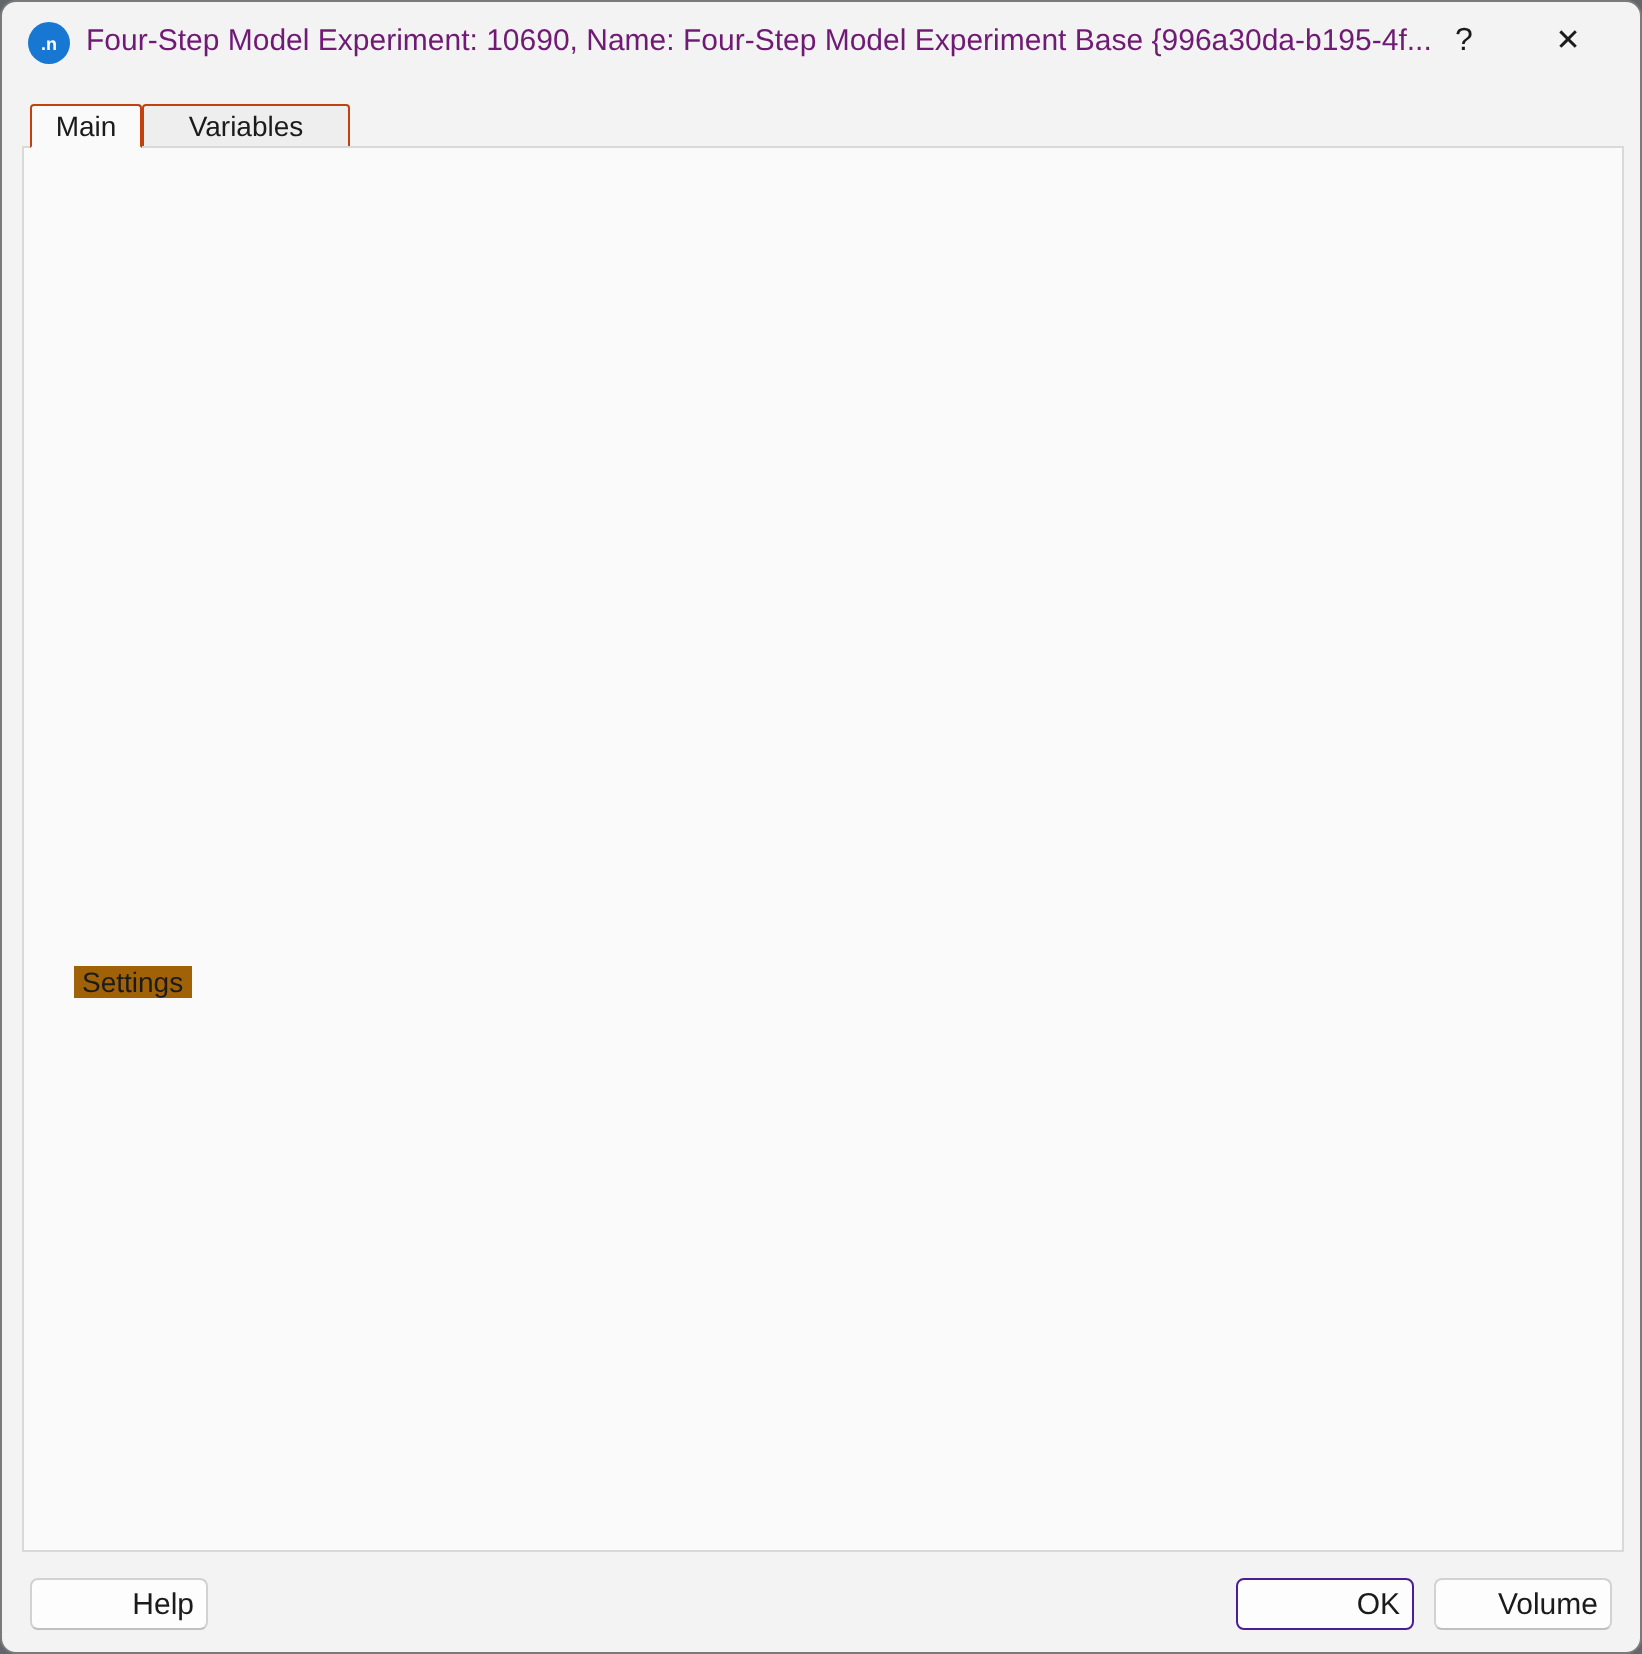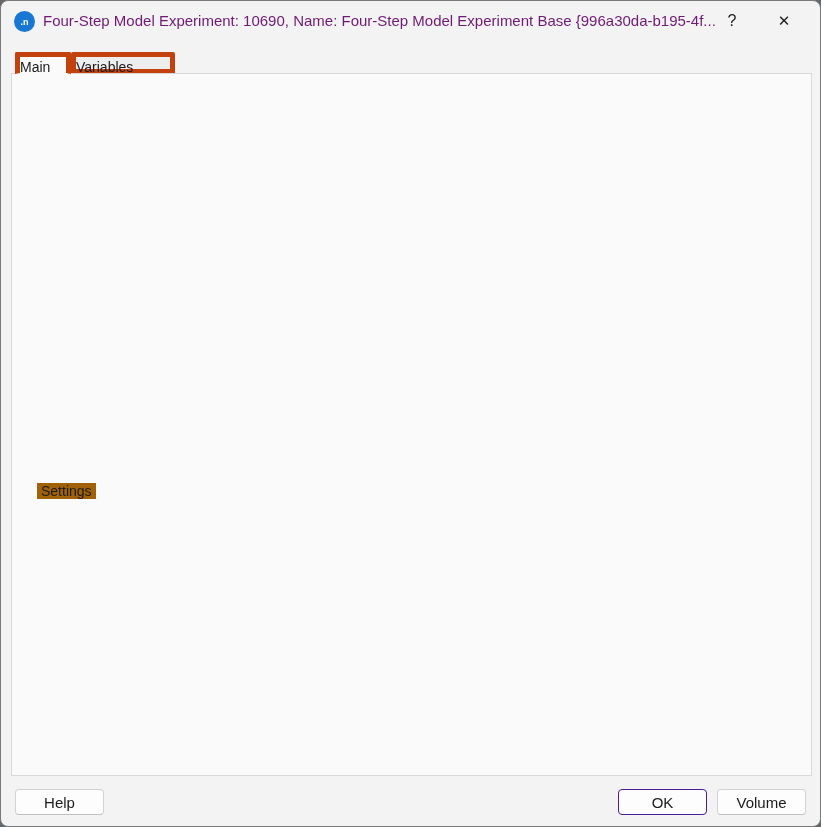--- a/index.html
+++ b/index.html
@@ -10,21 +10,21 @@
   .app-icon{position:absolute;left:13px;top:10px;width:21px;height:21px;border-radius:50%;
             background:#1777d2;color:#fff;font-size:9px;font-weight:bold;
             display:flex;align-items:center;justify-content:center;}
   .title-text{position:absolute;left:42px;top:0;height:40px;line-height:40px;font-size:15px;color:#701a75;white-space:nowrap;}
   .tb-btn{position:absolute;top:0;width:44px;height:40px;border:none;background:transparent;
           font-size:16px;color:#1b1b1b;cursor:default;line-height:40px;text-align:center;padding:0;}
   .tb-help{right:66px;}
   .tb-close{right:14px;font-size:15px;}
   
   .tab{position:absolute;top:51px;height:22px;box-sizing:border-box;font-size:14px;color:#1b1b1b;
-       text-align:left;line-height:21px;border:5px solid #c2410c;}
+       text-align:center;line-height:21px;border:1px solid #c2410c;}
   .tab-main{left:14px;width:56px;background:#fafafa;border-bottom:1px solid #fafafa;z-index:3;border-radius:2px 2px 0 0;}
   .tab-variables{left:70px;width:104px;background:#eeeeee;z-index:1;border-radius:2px 2px 0 0;}
   .pane{position:absolute;left:10px;top:72px;width:801px;height:703px;background:#fafafa;
         border:1px solid #d9d9d9;box-sizing:border-box;z-index:2;}
   
   .form-label{position:absolute;font-size:15px;color:#1b1b1b;}
   .lbl-name{left:14px;top:90px;}
   .lbl-extid{left:398px;top:90px;}
   .text-input{position:absolute;height:23px;box-sizing:border-box;background:#fff;border:1px solid #cdcdcd;
               border-bottom:1px solid #8f8f8f;border-radius:3px;font-family:"Liberation Sans",sans-serif;
@@ -48,21 +48,21 @@
   .outputs-list{position:absolute;left:0;top:31px;right:0;}
   .out-row{position:relative;height:22px;}
   .out-check{position:absolute;left:26px;top:2px;width:17px;height:17px;border-radius:3px;box-sizing:border-box;}
   .out-check.unchecked{background:#fff;border:1px solid #8a8a8a;}
   .out-check.checked{background:#0067c0;border:1px solid #0067c0;}
   .out-check.checked::after{content:"\2713";position:absolute;left:2.5px;top:1px;color:#fff;font-size:12px;font-weight:bold;}
   .out-label{position:absolute;left:50px;top:2px;font-size:15px;color:#191919;white-space:nowrap;}
   
   .btn{position:absolute;top:788px;width:89px;height:26px;box-sizing:border-box;background:#fdfdfd;
        border:1px solid #d2d2d2;border-bottom-color:#bfbfbf;border-radius:4px;
-       font-family:"Liberation Sans",sans-serif;font-size:15px;color:#1b1b1b;}
+       font-family:"Liberation Sans",sans-serif;font-size:15px;color:#1b1b1b;text-align:right;}
   .btn-help{left:14px;}
   .btn-ok{left:617px;border:1px solid #4c1d95;}
   .btn-cancel{left:716px;}
 </style>
 </head>
 <body>
 
 <div class="window">
 
   <div class="titlebar">

